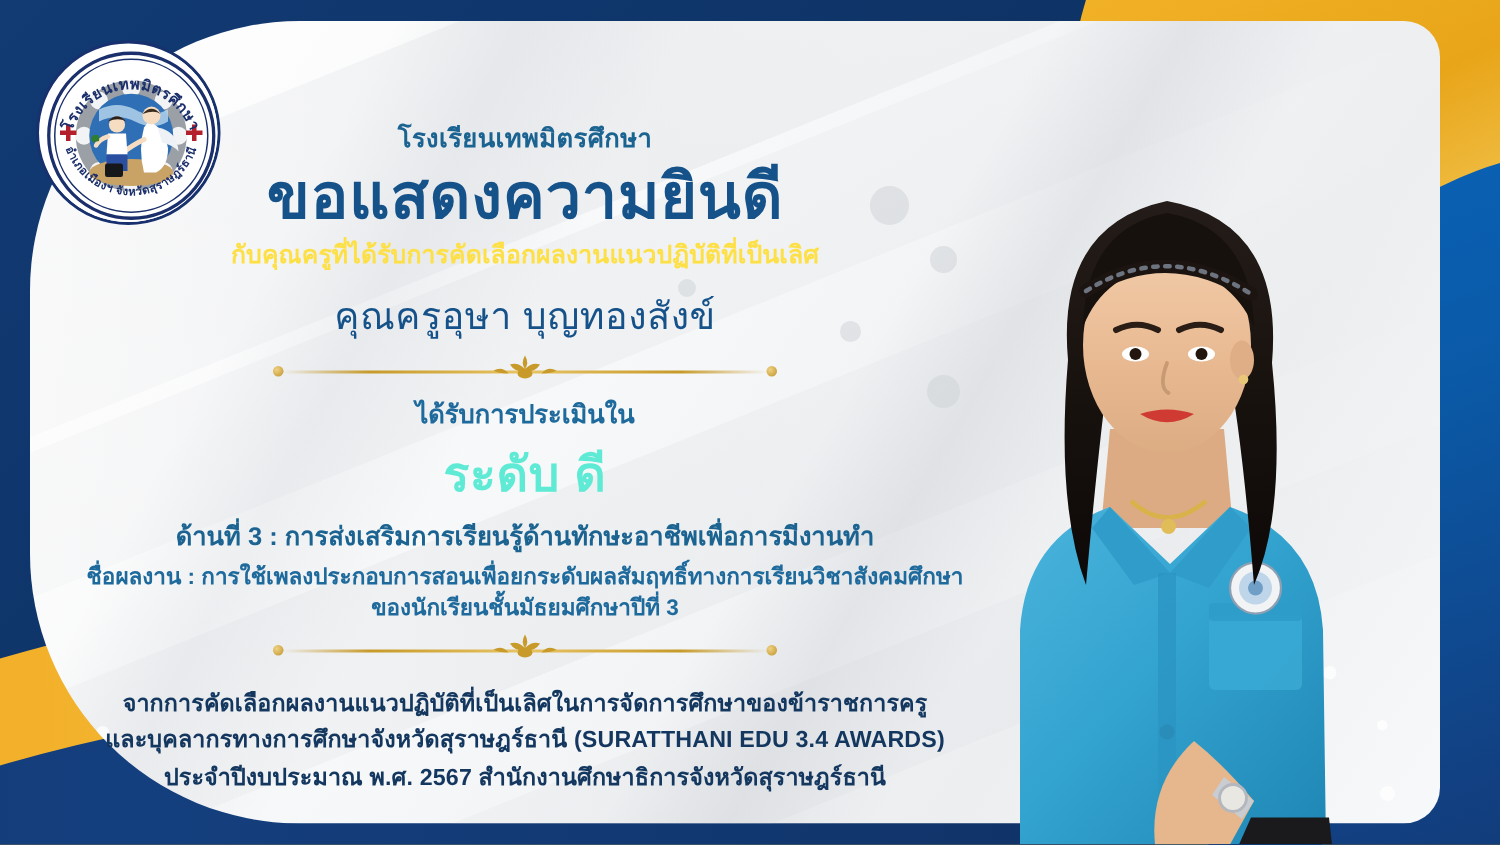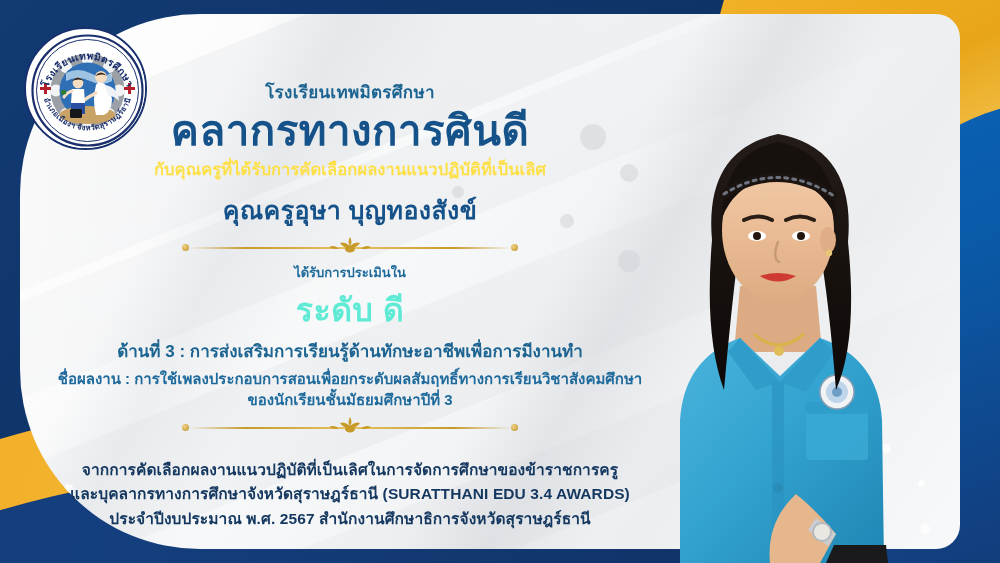--- a/index.html
+++ b/index.html
@@ -132,21 +132,21 @@
     color:#16528a; line-height:1.06;
     letter-spacing:.5px;
     margin-bottom:2px;
   }
   .subtitle {
     font-size:16.5px; font-weight:bold;
     color:#fde047; letter-spacing:.1px;
     margin-bottom:8px;
   }
   .teacher-name {
-    font-size:25px; font-weight:bold;
+    font-size:25px; font-weight:normal;
     color:#16528a; letter-spacing:.4px;
   }
 
   
   .divider {
     position:relative;
     width:340px; height:22px;
     margin:6px auto 4px auto;
   }
   .divider .bar {
@@ -160,21 +160,21 @@
     background:radial-gradient(circle at 35% 35%,#f0d283,#bf922a);
   }
   .divider .cap-l { left:2px; }
   .divider .cap-r { right:2px; }
   .divider .fleur {
     position:absolute; left:50%; top:-1px;
     transform:translateX(-50%);
   }
 
   .assessed-in {
-    font-size:13px; font-weight:bold;
+    font-size:17px; font-weight:bold;
     color:#1e6a9c; margin-top:4px; margin-bottom:1px;
   }
   .level {
     font-size:32px; font-weight:bold;
     color:#5eead4; letter-spacing:.6px;
     margin-bottom:2px;
   }
   .aspect {
     font-size:17px; font-weight:bold;
     color:#1b6391; margin-bottom:4px;
@@ -358,21 +358,21 @@
       <text font-size="7.6" font-weight="bold" fill="#1a2f6b" letter-spacing="0.3">
         <textPath href="#arcBot" startOffset="50%" text-anchor="middle">อำเภอเมืองฯ  จังหวัดสุราษฎร์ธานี</textPath>
       </text>
     </svg>
   </div>
 
   <div class="textblock">
 
     <div class="school-name">โรงเรียนเทพมิตรศึกษา</div>
 
-    <div class="congrats">คลากรทางการศินดี</div>
+    <div class="congrats">ขอแสดงความยินดี</div>
 
     <div class="subtitle">กับคุณครูที่ได้รับการคัดเลือกผลงานแนวปฏิบัติที่เป็นเลิศ</div>
 
     <div class="teacher-name">คุณครูอุษา  บุญทองสังข์</div>
 
     <div class="divider">
       <div class="bar"></div>
       <div class="cap-l"></div>
       <div class="cap-r"></div>
       <span class="fleur">

